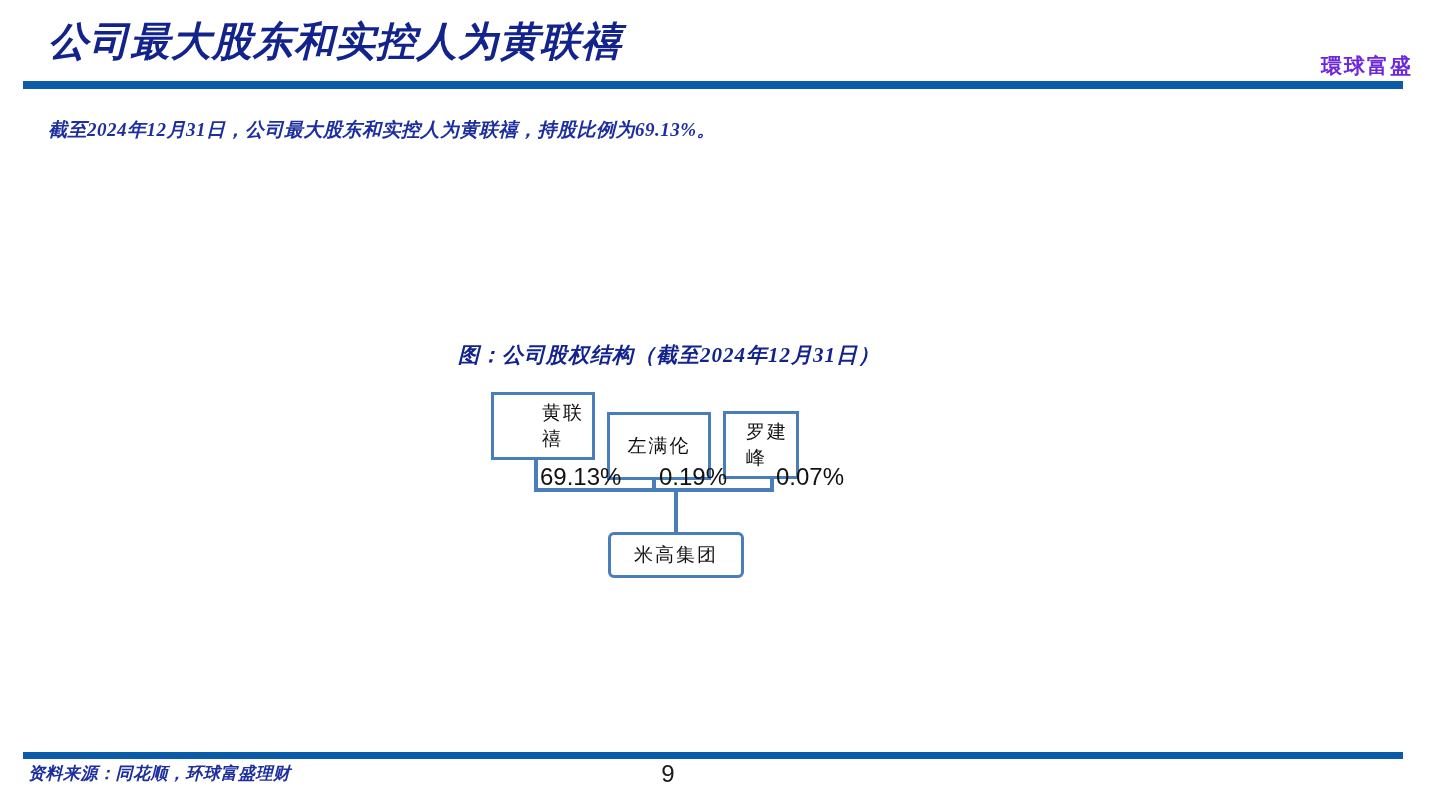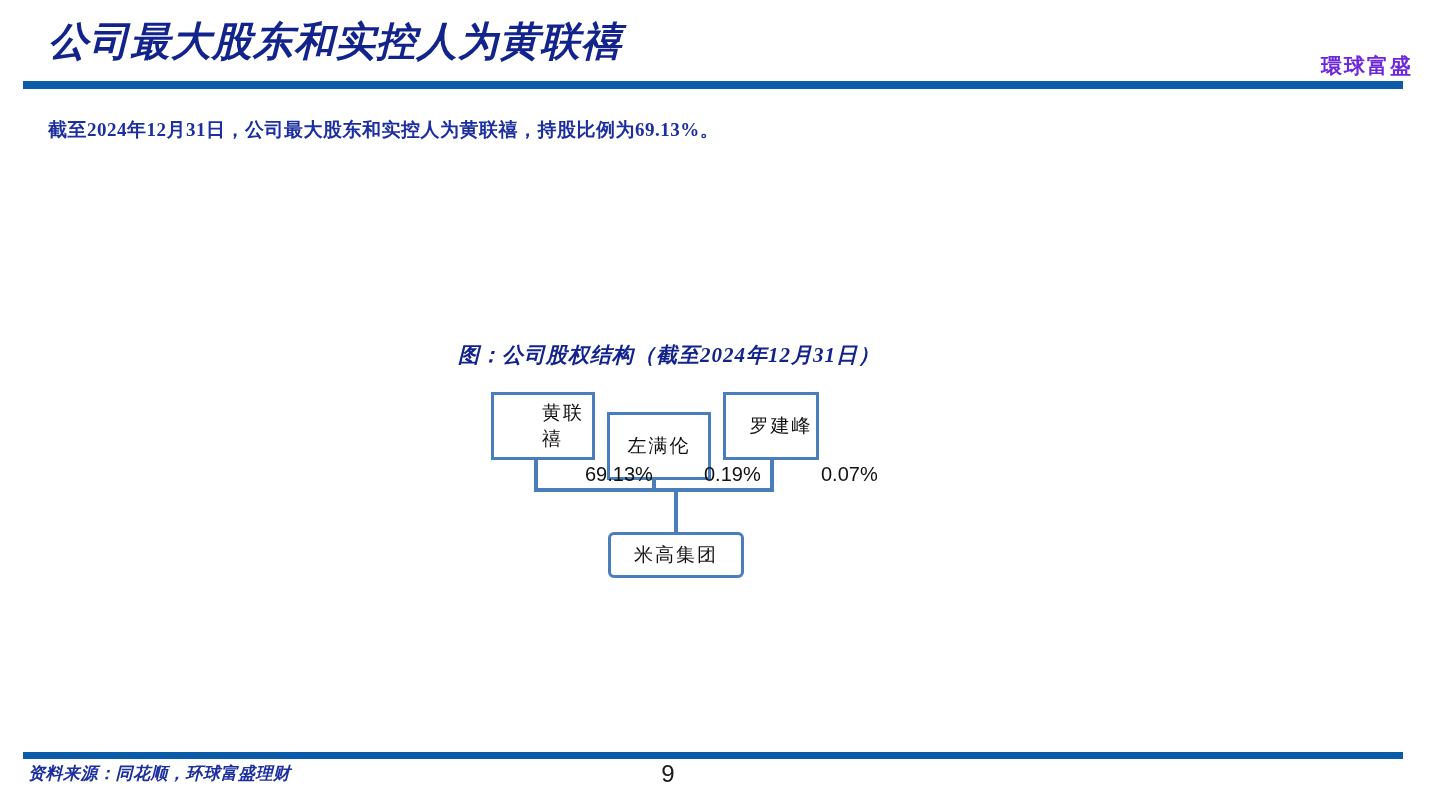--- a/index.html
+++ b/index.html
@@ -118,20 +118,21 @@
     color: #6d28d9;
     font-family: "Liberation Serif", "DejaVu Serif", serif;
   }
 
   
   .body-text {
     position: absolute;
     left: 48px;
     top: 117px;
     font-size: 19px;
+    font-style: italic;
     font-weight: bold;
     color: #1d2f9e;
     letter-spacing: 0.5px;
     white-space: nowrap;
   }
 
   
   .figure-title {
     position: absolute;
     left: 0;
@@ -167,31 +168,30 @@
     display: flex;
     align-items: center;
     justify-content: center;
     font-size: 19px;
     color: #111111;
     font-family: "Liberation Serif", "DejaVu Serif", serif;
     letter-spacing: 2px;
   }
   .node-huang { left: 491px; top: 392px; width: 104px; height: 68px; padding-left: 48px; }
   .node-zuo   { left: 607px; top: 392px; width: 104px; height: 68px; margin-top: 20px; }
-  .node-luo   { left: 723px; top: 392px; width: 96px;  height: 68px; padding-left: 20px; }
+  .node-luo   { left: 723px; top: 411px; width: 76px;  height: 68px; padding-left: 20px; }
   .node-migao { left: 608px; top: 532px; width: 136px; height: 46px; border-radius: 6px; }
 
   .pct {
     position: absolute;
     font-family: "Liberation Sans", sans-serif;
-    font-size: 20px;
+    font-size: 24px;
     color: #111111;
     letter-spacing: 0;
     white-space: nowrap;
-    margin-left: 45px;
   }
   .pct-1 { left: 540px; top: 463px; }
   .pct-2 { left: 659px; top: 463px; }
   .pct-3 { left: 776px; top: 463px; }
 </style>
 </head>
 <body>
 
 <div class="slide-title">公司最大股东和实控人为黄联禧</div>
 <div class="header-rule"></div>

